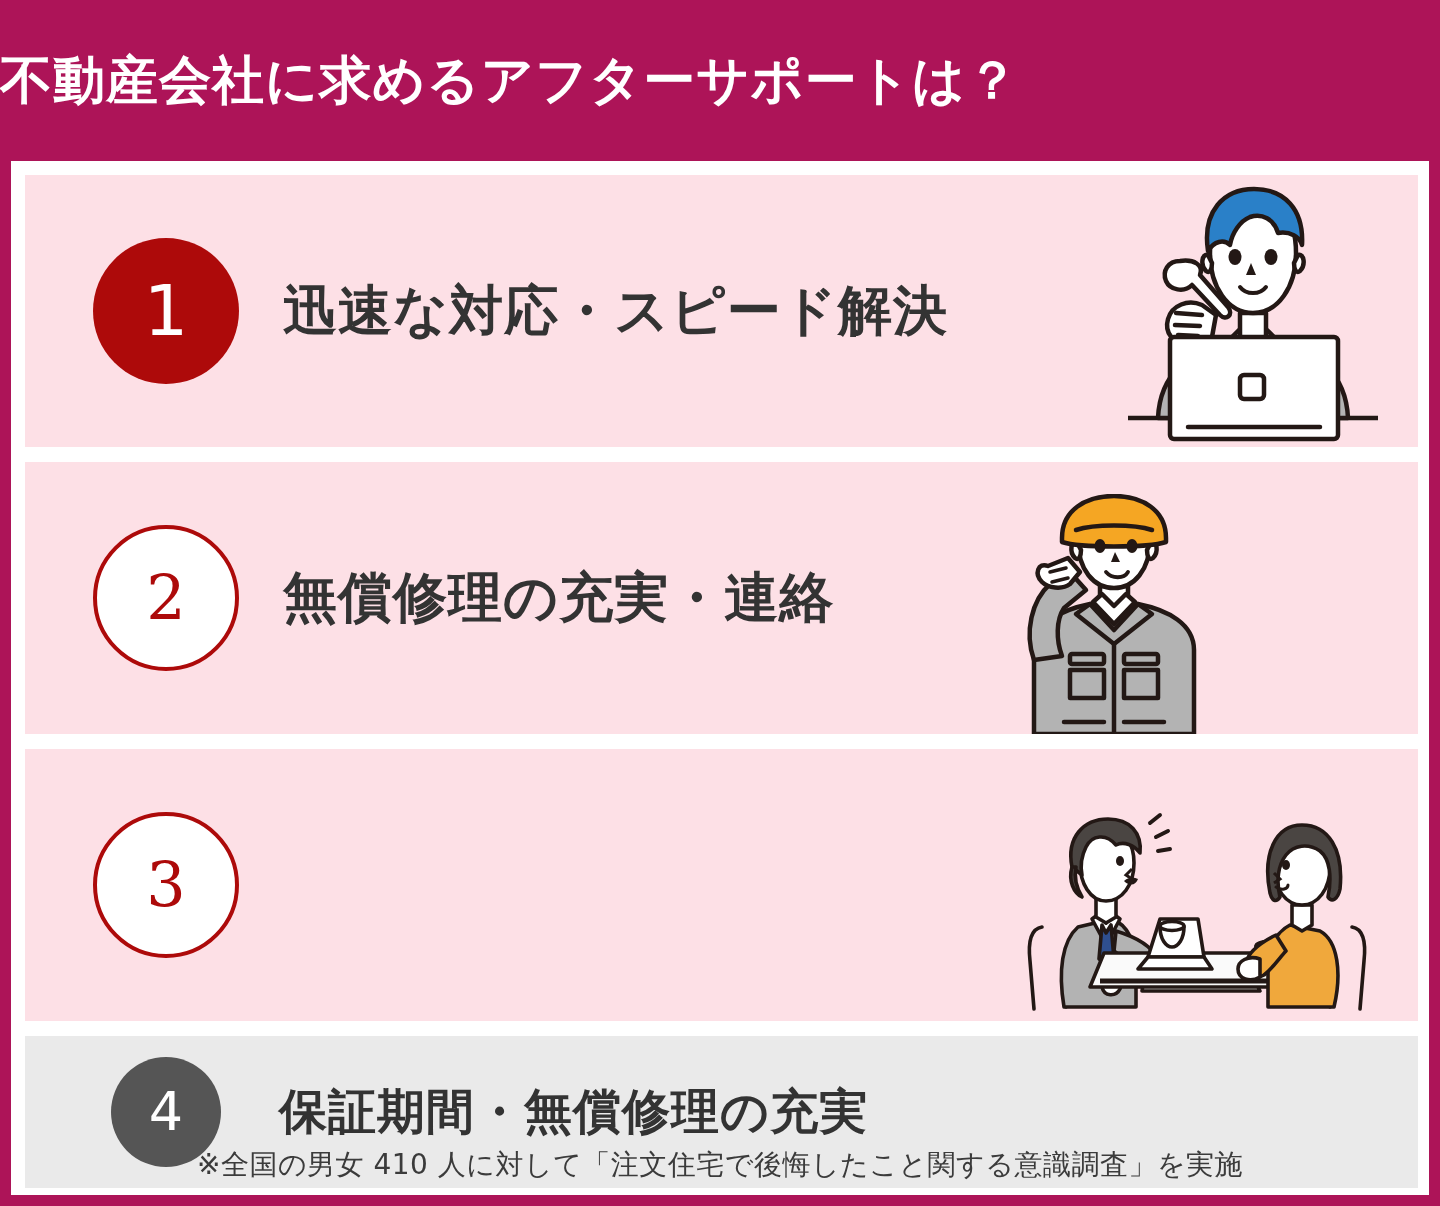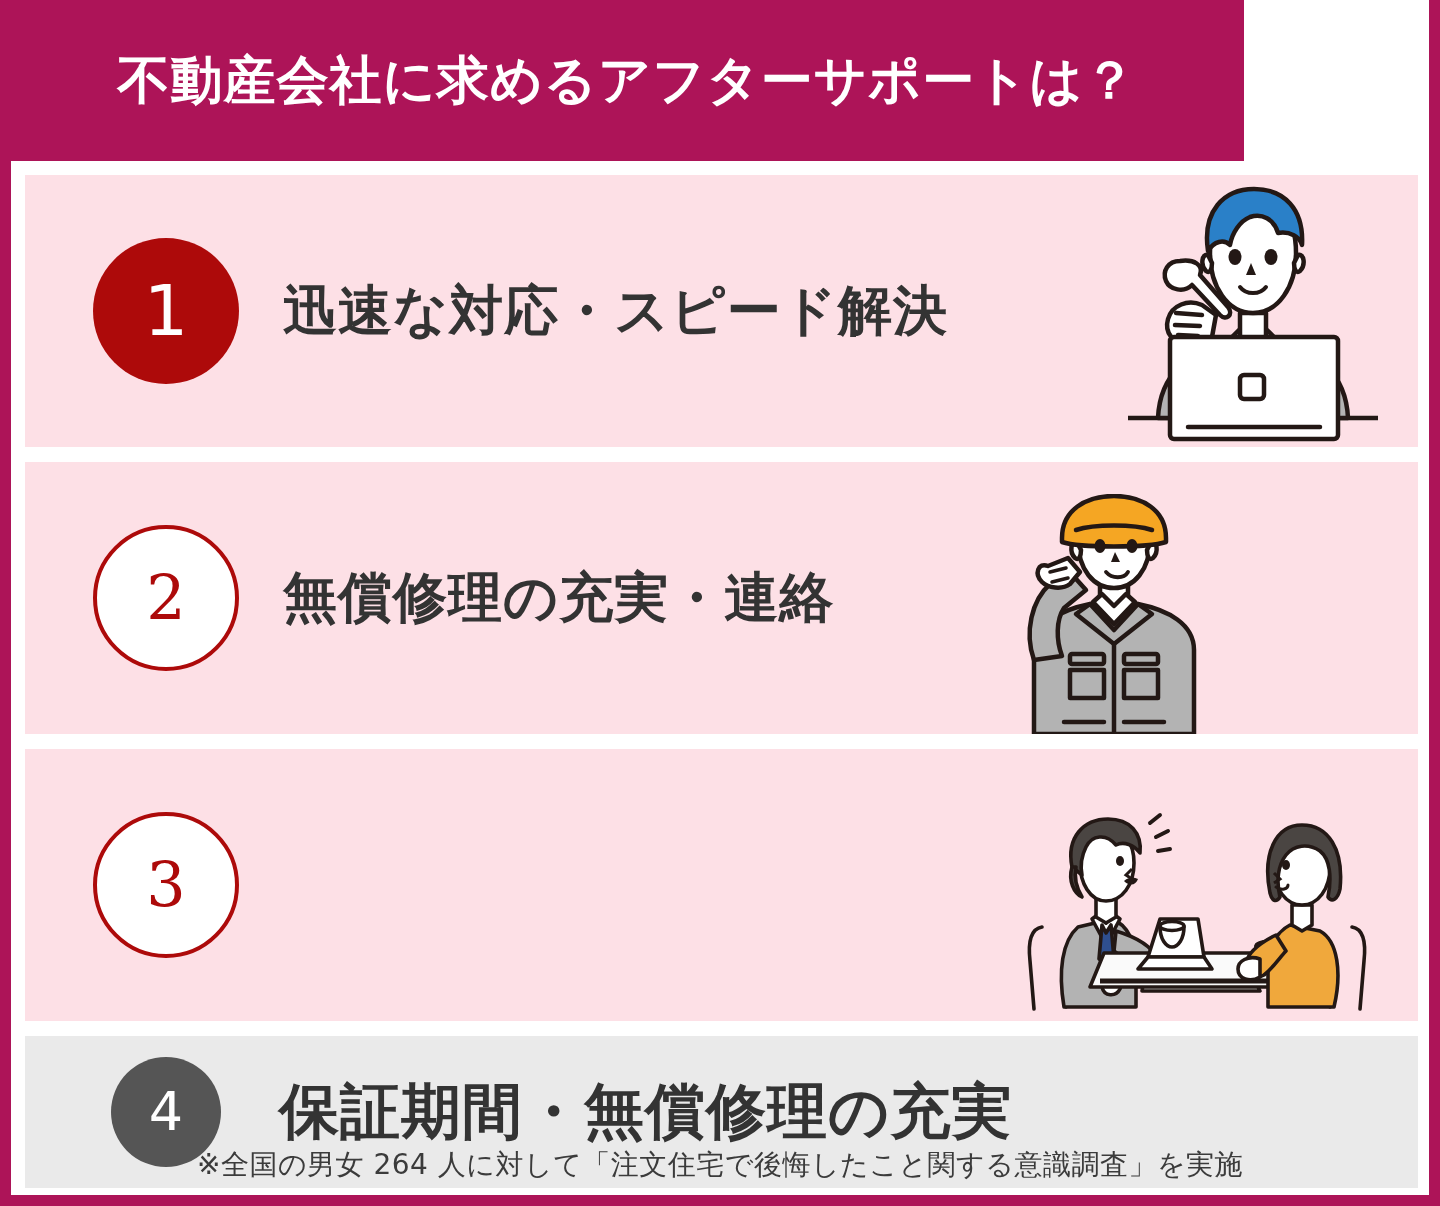--- a/index.html
+++ b/index.html
@@ -21,23 +21,23 @@
     --brand:#ad1458;
     --pink:#fde0e6;
     --gray-bg:#eaeaea;
     --red:#ad0a0a;
     --darkgray:#555555;
     --ink:#333333;
   }
   
   .header {
     position:absolute; left:-11px; top:0;
-    width:1244px; height:161px;
+    width:1440px; height:161px;
     background:var(--brand);
-    display:flex; align-items:center; justify-content:center;padding-left:10px;
+    display:flex; align-items:center; 
   }
   .header-title {
     color:#ffffff;
     font-size:52px;
     font-weight:bold;
     letter-spacing:1px;
     white-space:nowrap;
   }
   
   .rows {
@@ -80,21 +80,21 @@
   .row.gray .badge { margin-left:86px; }
 
   .row-label {
     margin-left:44px;
     font-size:54px;
     font-weight:bold;
     color:var(--ink);
     letter-spacing:1px;
     white-space:nowrap;
   }
-  .row.gray .row-label { font-size:60px; margin-left:58px; }
+  .row.gray .row-label { font-size:48px; margin-left:58px; }
 
   
   .illus {
     position:absolute;
     bottom:0;
     pointer-events:none;
   }
   #illus-1 { right:40px; bottom:0; width:250px; height:272px; }
   #illus-2 { right:190px; bottom:0; width:230px; height:240px; }
   #illus-3 { right:30px; bottom:0; width:380px; height:220px; }
@@ -299,15 +299,15 @@
 
     <div class="row gray">
       <div class="badge filled-gray">
         <span>4</span>
       </div>
       <div class="row-label">保証期間・無償修理の充実</div>
     </div>
 
   </div>
 
-  <div class="footnote">※全国の男女 264 人に対して「注文住宅で後悔したこと関する意識調査」を実施</div>
+  <div class="footnote">※全国の男女 410 人に対して「注文住宅で後悔したこと関する意識調査」を実施</div>
 
 </div>
 
 </body></html>

